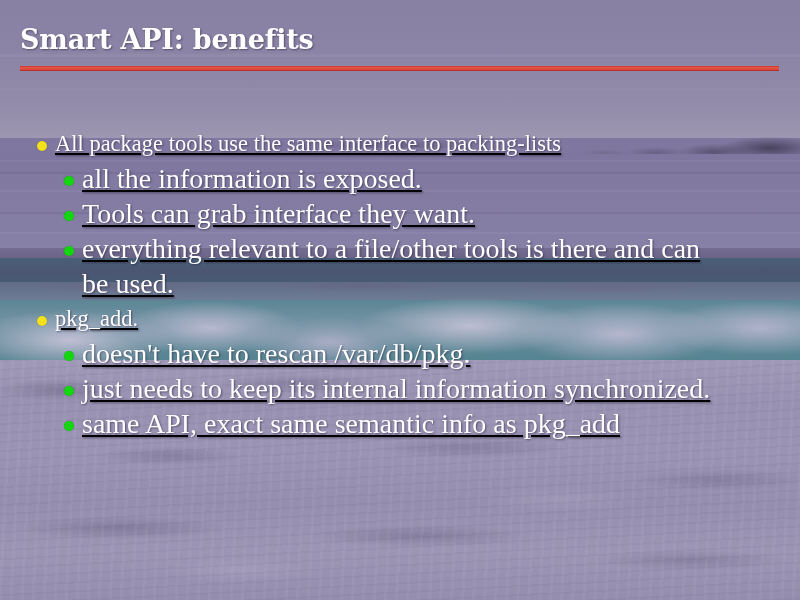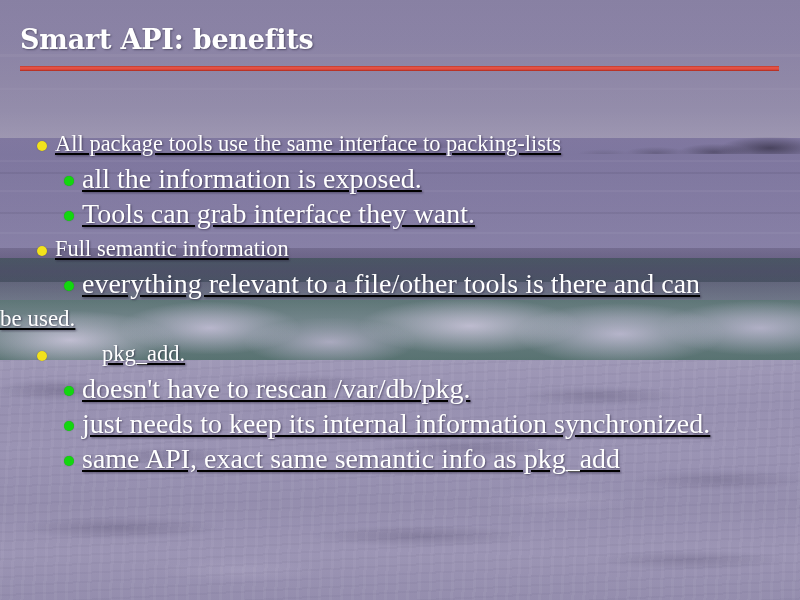--- a/index.html
+++ b/index.html
@@ -7,21 +7,21 @@
     margin: 0;
     padding: 0;
     background: #000;
   }
   #slide {
     position: relative;
     width: 800px;
     height: 600px;
     overflow: hidden;
     font-family: "Liberation Serif", "DejaVu Serif", serif;
-    background: #14532d;
+    background: #0f766e;
   }
 
   
   .bg-layer { position:absolute; left:0; top:0; width:800px; height:600px; }
 
   
   .bg-sky {
     height: 142px;
     background: linear-gradient(to bottom,
        #8b84a4 0%,
@@ -185,22 +185,22 @@
     line-height: 35px;
     padding-left: 55px;
   }
   
   .line.lvl2 {
     font-size: 28px;
     line-height: 35px;
     padding-left: 82px;
   }
   
-  .line.cont1 { font-size: 22.5px; line-height: 35px; padding-left: 55px; margin-left: 47px; }
-  .line.cont2 { font-size: 23px;   line-height: 35px; }
+  .line.cont1 { font-size: 22.5px; line-height: 35px; padding-left: 55px; }
+  .line.cont2 { font-size: 28px;   line-height: 35px; padding-left: 82px; }
 
   .dot {
     position: absolute;
     border-radius: 50%;
     display: block;
   }
   .dot.l1 {
     left: 37px;
     top: 15px;
     width: 10px;
@@ -258,24 +258,20 @@
       <div class="line lvl2">
         <span class="dot l2"></span>
         <span>all the information is exposed.</span>
       </div>
 
       <div class="line lvl2">
         <span class="dot l2"></span>
         <span>Tools can grab interface they want.</span>
       </div>
 
-      <div class="line lvl1">
-        <span class="dot l1"></span>
-        <span>Full semantic information</span>
-      </div>
 
       <div class="line lvl2">
         <span class="dot l2"></span>
         <span>everything relevant to a file/other tools is there and can</span>
       </div>
 
       <div class="line cont2">
         <span>be used.</span>
       </div>
 

